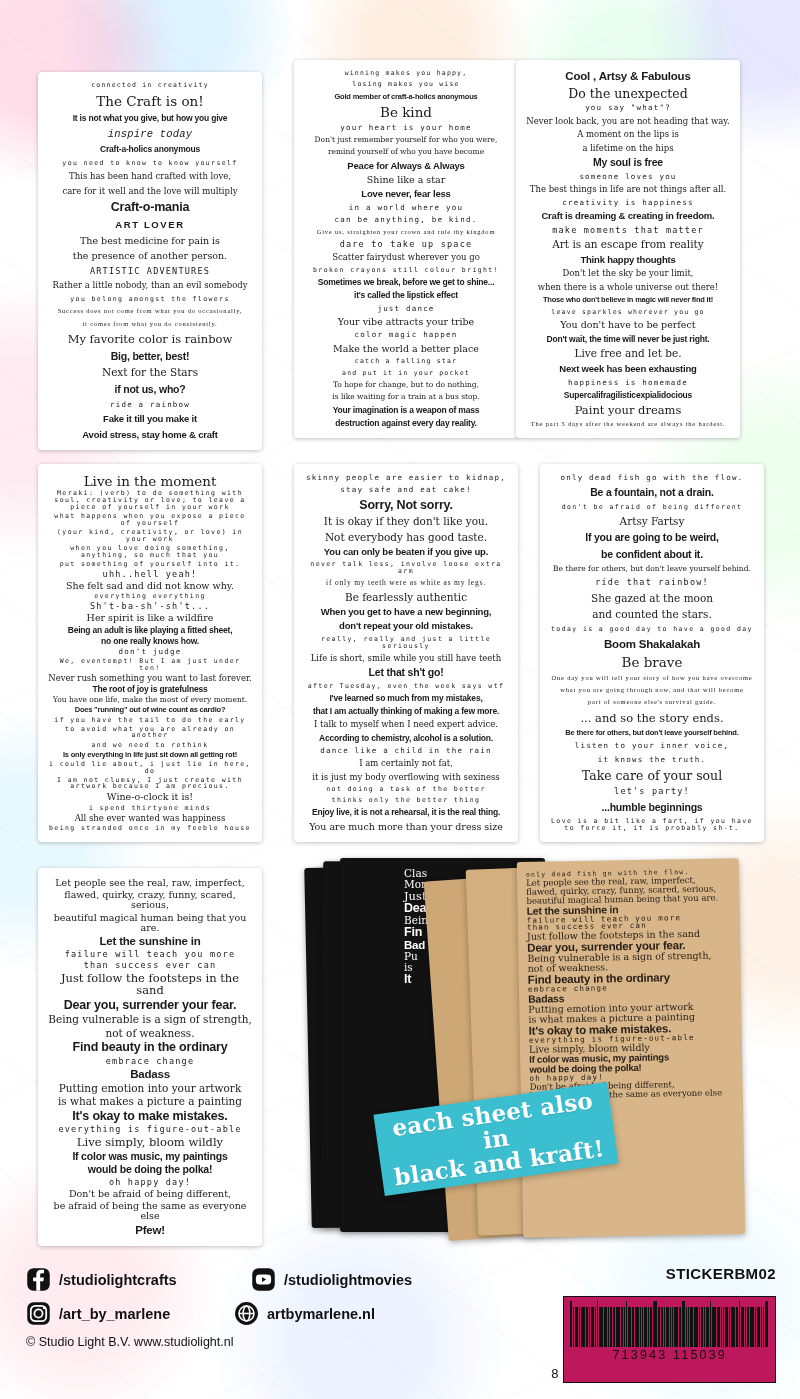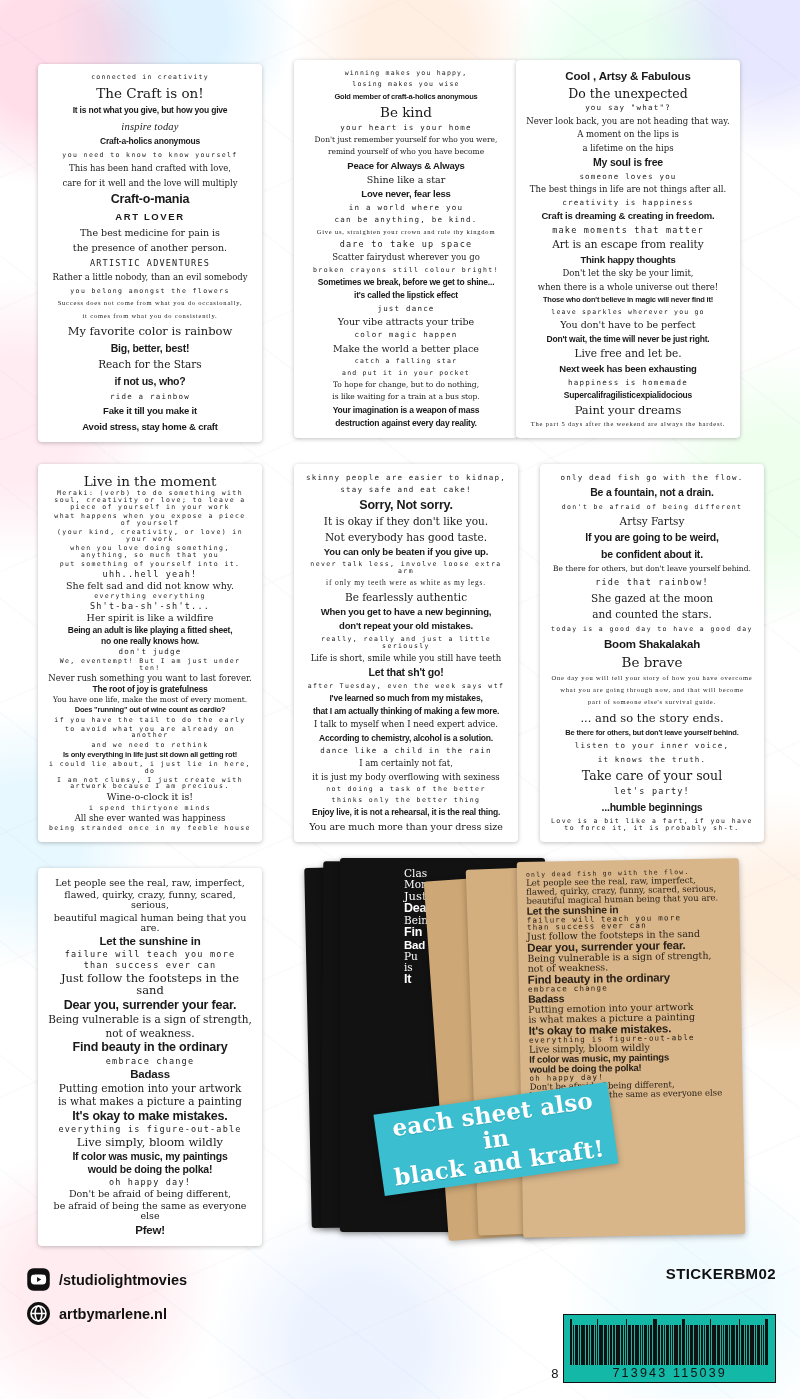--- a/index.html
+++ b/index.html
@@ -51,21 +51,21 @@
     display: flex;
     flex-direction: column;
     align-items: center;
     justify-content: space-between;
     height: 100%;
     text-align: center;
   }
   .ln { width: 100%; line-height: 1.05; }
 
   
-  .s-script   { font-family: Liberation Serif, serif; font-style: italic; letter-spacing: .2px; }
+  .s-script   { font-family: Liberation Mono, monospace; font-style: italic; letter-spacing: .2px; }
   .s-serif    { font-family: "DejaVu Serif", serif; }
   .s-bold     { font-family: "Liberation Sans", sans-serif; font-weight: 700; letter-spacing: -.2px; }
   .s-mono     { font-family: "DejaVu Sans Mono", monospace; letter-spacing: 1.2px; }
   .s-thin     { font-family: Liberation Serif, serif; font-weight: 400; letter-spacing: .8px; }
   .s-wide     { font-family: "Liberation Sans", sans-serif; font-weight: 700; letter-spacing: 1.6px; text-transform: uppercase; }
   .s-tiny     { font-family: "DejaVu Sans Mono", monospace; letter-spacing: 1.4px; }
 
   .fz7  { font-size: 6.5px; }
   .fz8  { font-size: 7.5px; }
   .fz9  { font-size: 8.5px; }
@@ -165,61 +165,61 @@
   }
   #barcode-digit {
     font-family: "Liberation Sans", sans-serif;
     font-size: 13px;
     margin-right: 5px;
     margin-bottom: 2px;
     color: #111;
   }
   #barcode {
     border: 1px solid #111;
-    padding: 4px 6px 2px 6px;
-    background: #14b8a6;
+    padding: 4px 6px 20px 6px;
+    background: #be185d;
   }
   #bars { height: 46px; display: flex; align-items: flex-end; }
   #bars i { display: block; background: #111; height: 100%; margin-right: 1px; }
   #barcode-num {
     font-family: "Liberation Sans", sans-serif;
     font-size: 12.5px;
     letter-spacing: 2.2px;
     text-align: center;
     margin-top: 1px;
     color: #111;
   }
 </style>
 </head>
 <body>
 
 <div id="bg"></div>
 
-<div class="sheet" id="sheet-1" style="left:38px; top:64px; width:224px; height:378px;">
+<div class="sheet" id="sheet-1" style="left:38px; top:72px; width:224px; height:378px;">
   <div class="lines">
       <div class="ln s-mono fz7">connected in creativity</div>
       <div class="ln s-serif fz14">The Craft is on!</div>
       <div class="ln s-bold fz9">It is not what you give, but how you give</div>
       <div class="ln s-script fz11">inspire today</div>
       <div class="ln s-bold fz9">Craft-a-holics anonymous</div>
       <div class="ln s-tiny fz7">you need to know to know yourself</div>
       <div class="ln s-serif fz9">This has been hand crafted with love,</div>
       <div class="ln s-serif fz9">care for it well and the love will multiply</div>
       <div class="ln s-bold fz13">Craft-o-mania</div>
       <div class="ln s-wide fz10">Art lover</div>
       <div class="ln s-serif fz10">The best medicine for pain is</div>
       <div class="ln s-serif fz10">the presence of another person.</div>
       <div class="ln s-mono fz9">ARTISTIC ADVENTURES</div>
       <div class="ln s-serif fz9">Rather a little nobody, than an evil somebody</div>
       <div class="ln s-tiny fz7">you belong amongst the flowers</div>
       <div class="ln s-thin fz7">Success does not come from what you do occasionally,</div>
       <div class="ln s-thin fz7">it comes from what you do consistently.</div>
       <div class="ln s-serif fz12">My favorite color is rainbow</div>
       <div class="ln s-bold fz11">Big, better, best!</div>
-      <div class="ln s-serif fz11">Reach for the Stars</div>
+      <div class="ln s-serif fz11">Next for the Stars</div>
       <div class="ln s-bold fz11">if not us, who?</div>
       <div class="ln s-mono fz8">ride a rainbow</div>
       <div class="ln s-bold fz10">Fake it till you make it</div>
       <div class="ln s-bold fz10">Avoid stress, stay home &amp; craft</div>
     </div>
 </div>
 
 <div class="sheet" id="sheet-2" style="left:294px; top:60px; width:224px; height:378px;">
   <div class="lines">
       <div class="ln s-mono fz7">winning makes you happy,</div>
@@ -463,46 +463,67 @@
 <div class="banner" style="left:378px; top:1098px; width:236px; height:82px;">
   <div class="bl">each sheet also in</div>
   <div class="bl">black and kraft!</div>
 </div>
 
 <div id="footer">
 
   <div id="sku">STICKERBM02</div>
 
   <div class="social-row">
+    <div class="social-cell" style="width:225px;">
+      <span class="ic">
+        <svg viewBox="0 0 24 24" width="25" height="25">
+            <rect x="1.2" y="1.2" width="21.6" height="21.6" rx="6" fill="#111"></rect>
+            <path d="M13.6 22.8V13.6h3.1l.47-3.6h-3.57V7.7c0-1.04.29-1.75 1.78-1.75h1.9V2.73c-.33-.04-1.46-.14-2.78-.14-2.75 0-4.63 1.68-4.63 4.76V10h-3.1v3.6h3.1v9.2z" fill="#fff"></path>
+          </svg>
+      </span>
+      <span class="label">/studiolightcrafts</span>
+    </div>
     <div class="social-cell">
       <span class="ic">
         <svg viewBox="0 0 24 24" width="25" height="25">
             <rect x="1.2" y="1.2" width="21.6" height="21.6" rx="6" fill="#111"></rect>
             <path d="M19 9.1a2.2 2.2 0 0 0-1.55-1.56C16.1 7.2 12 7.2 12 7.2s-4.1 0-5.45.34A2.2 2.2 0 0 0 5 9.1c-.34 1.36-.34 2.9-.34 2.9s0 1.55.34 2.9a2.2 2.2 0 0 0 1.55 1.56C7.9 16.8 12 16.8 12 16.8s4.1 0 5.45-.34A2.2 2.2 0 0 0 19 14.9c.34-1.35.34-2.9.34-2.9s0-1.54-.34-2.9z" fill="#fff"></path>
             <path d="M10.6 14.3V9.7l4 2.3z" fill="#111"></path>
           </svg>
       </span>
       <span class="label">/studiolightmovies</span>
     </div>
   </div>
 
   <div class="social-row">
+    <div class="social-cell" style="width:208px;">
+      <span class="ic">
+        <svg viewBox="0 0 24 24" width="25" height="25">
+            <rect x="1.2" y="1.2" width="21.6" height="21.6" rx="6" fill="#111"></rect>
+            <rect x="4.6" y="4.6" width="14.8" height="14.8" rx="4.4" fill="none" stroke="#fff" stroke-width="1.7"></rect>
+            <circle cx="12" cy="12" r="3.9" fill="none" stroke="#fff" stroke-width="1.7"></circle>
+            <circle cx="17.4" cy="6.6" r="1.25" fill="#fff"></circle>
+          </svg>
+      </span>
+      <span class="label">/art_by_marlene</span>
+    </div>
     <div class="social-cell">
       <span class="ic">
         <svg viewBox="0 0 24 24" width="25" height="25">
             <circle cx="12" cy="12" r="11" fill="#111"></circle>
             <circle cx="12" cy="12" r="7.2" fill="none" stroke="#fff" stroke-width="1.5"></circle>
             <ellipse cx="12" cy="12" rx="3.2" ry="7.2" fill="none" stroke="#fff" stroke-width="1.5"></ellipse>
             <line x1="4.8" y1="12" x2="19.2" y2="12" stroke="#fff" stroke-width="1.5"></line>
           </svg>
       </span>
       <span class="label">artbymarlene.nl</span>
     </div>
   </div>
 
+  <div id="copyright">© Studio Light B.V. www.studiolight.nl</div>
 
   <div id="barcode-wrap">
     <div id="barcode-digit">8</div>
     <div id="barcode">
       <div id="bars">
           <i style="width: 1.35px; height: 100%;"></i>
           <i style="width: 1.35px; height: 88%;"></i>
           <i style="width: 2.7px; height: 88%;"></i>
           <i style="width: 1.35px; height: 88%;"></i>
           <i style="width: 4.05px; height: 88%;"></i>

